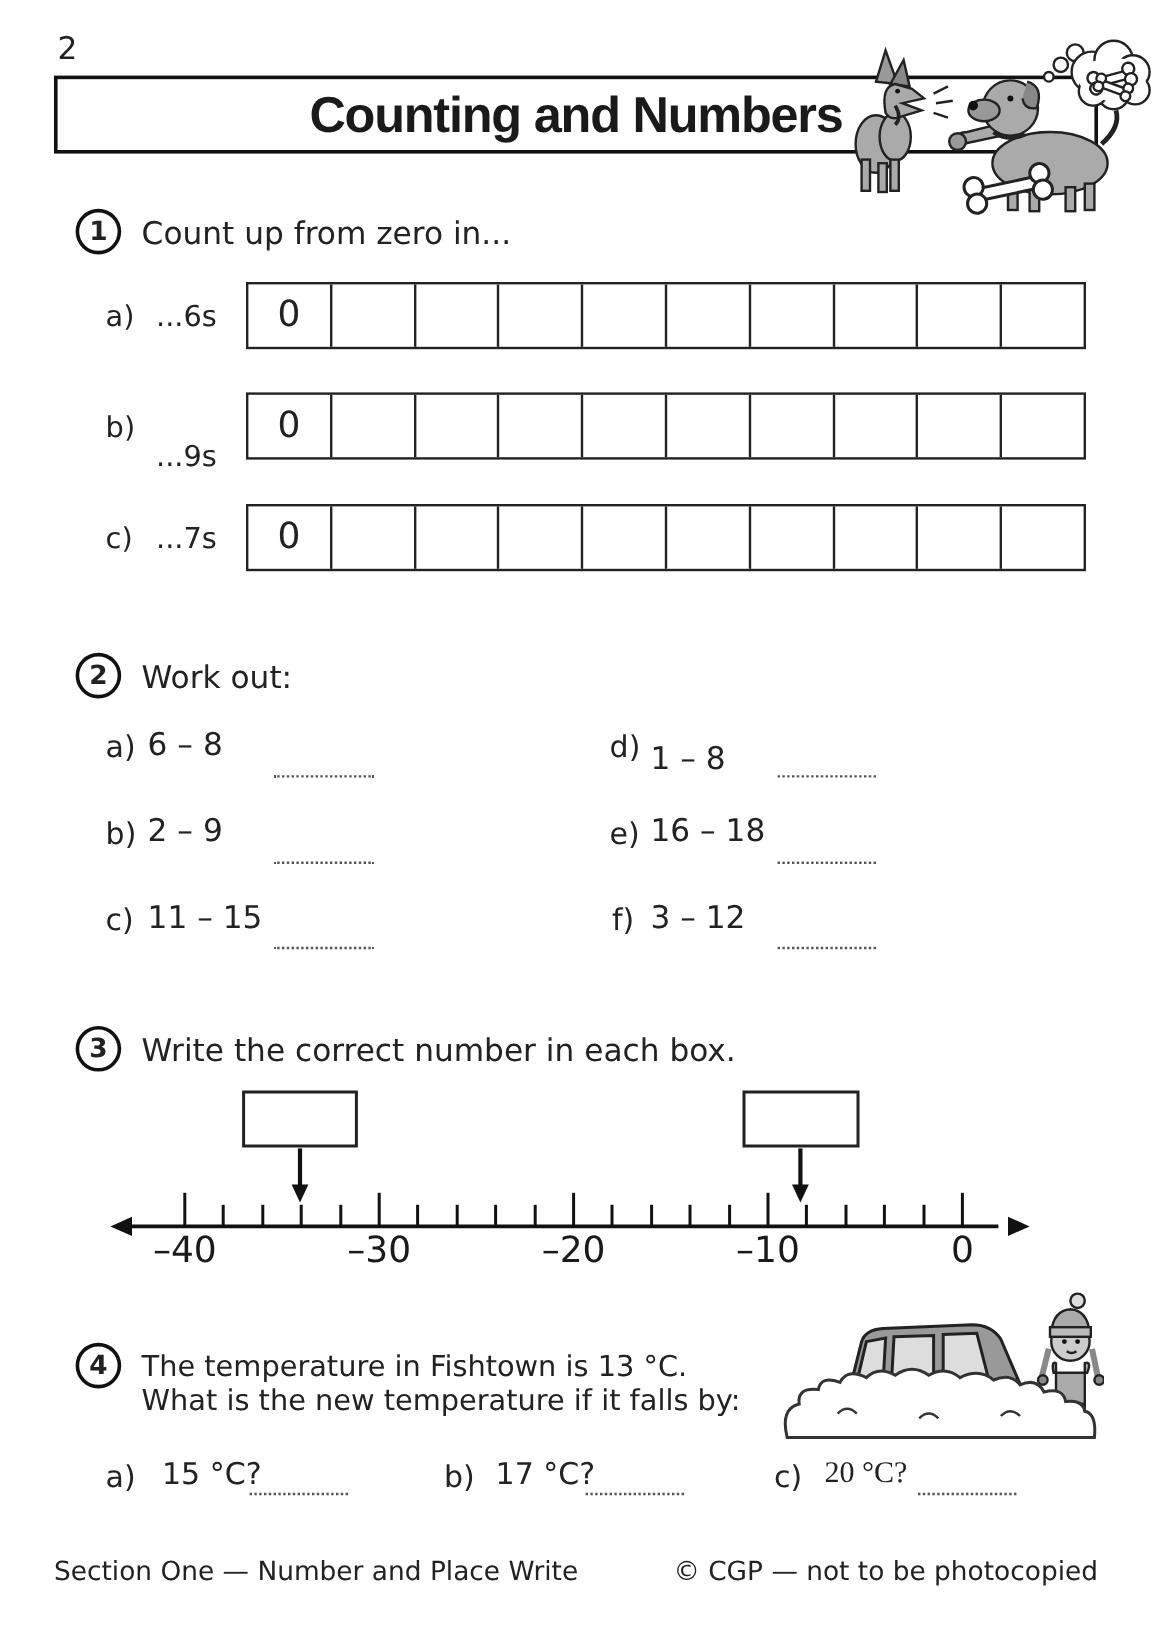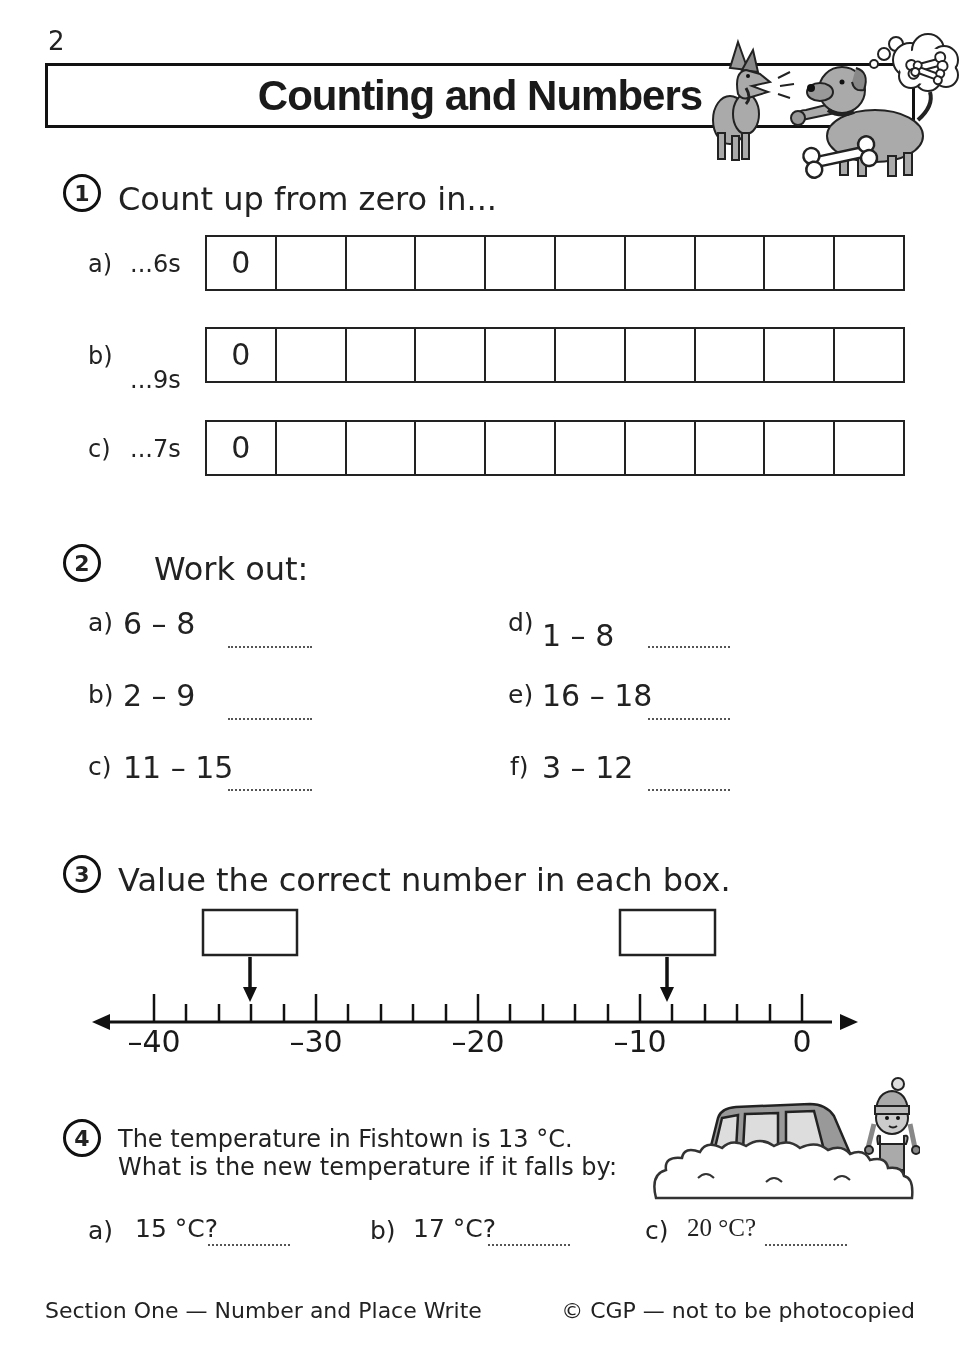--- a/index.html
+++ b/index.html
@@ -6,30 +6,30 @@
   html,body { background:#ffffff; }
   body { width:961px; height:1360px; position:relative; font-family:"DejaVu Sans", sans-serif; color:#222; }
   .abs { position:absolute; }
 
   .page-number { left:48px; top:26px; font-size:26px; }
 
   .title-banner { left:45px; top:63px; width:870px; height:65px; border:3px solid #111; background:#fff; }
   .title { width:100%; text-align:center; line-height:59px; font-size:42px; font-weight:bold; letter-spacing:-1px; color:#1a1a1a; font-family:"Liberation Sans", sans-serif; }
 
   .qcircle { width:38px; height:38px; border:3px solid #111; border-radius:50%; text-align:center; line-height:33px; font-size:22px; font-weight:bold; background:#fff; }
-  .prompt { font-size:32px; }
+  .prompt { font-size:26px; }
 
   .row-letter { font-size:24px; }
   .row-step { font-size:24px; }
   .count-grid { width:700px; height:56px; border:2.5px solid #222; display:flex; background:#fff; }
   .count-grid .cell { flex:1; border-left:2px solid #222; }
   .count-grid .cell:first-child { border-left:none; font-size:30px; text-align:center; line-height:52px; }
 
   .expr-letter { font-size:25px; }
-  .expr { font-size:30px; }
+  .expr { font-size:26px; }
   .dotline { height:20px; border-bottom:2.5px dotted #555; }
 
   .q4line { font-size:24px; line-height:28px; }
   .q4item-letter { font-size:25px; }
   .q4item-label { font-size:25px; }
 
   .footer-left { left:45px; top:1298px; font-size:22px; }
   .footer-right { right:46px; top:1298px; font-size:22px; }
 
   svg text { font-family:"DejaVu Sans", sans-serif; }
@@ -154,21 +154,21 @@
   <div class="cell"></div>
     <div class="cell"></div>
   <div class="cell"></div>
     <div class="cell"></div>
   <div class="cell"></div>
     <div class="cell"></div>
   <div class="cell"></div>
 </div>
 
 <div class="abs qcircle" style="left:63px; top:544px;">2</div>
-<div class="abs prompt" style="left:118px; top:550px;margin-left:36px;">Work out:</div>
+<div class="abs prompt" style="left:118px; top:550px;">Work out:</div>
 
 <div class="abs expr-letter" style="left:88px; top:608px;">a)</div>
 <div class="abs expr" style="left:123px; top:606px;">6 – 8</div>
 <div class="abs dotline" style="left:228px; top:628px; width:84px;"></div>
 
 <div class="abs expr-letter" style="left:88px; top:680px;">b)</div>
 <div class="abs expr" style="left:123px; top:678px;">2 – 9</div>
 <div class="abs dotline" style="left:228px; top:700px; width:84px;"></div>
 
 <div class="abs expr-letter" style="left:88px; top:752px;">c)</div>
@@ -181,21 +181,21 @@
 
 <div class="abs expr-letter" style="left:508px; top:680px;">e)</div>
 <div class="abs expr" style="left:542px; top:678px;">16 – 18</div>
 <div class="abs dotline" style="left:648px; top:700px; width:82px;"></div>
 
 <div class="abs expr-letter" style="left:510px; top:752px;">f)</div>
 <div class="abs expr" style="left:542px; top:750px;">3 – 12</div>
 <div class="abs dotline" style="left:648px; top:771px; width:82px;"></div>
 
 <div class="abs qcircle" style="left:63px; top:855px;">3</div>
-<div class="abs prompt" style="left:118px; top:861px;">Value the correct number in each box.</div>
+<div class="abs prompt" style="left:118px; top:861px;">Write the correct number in each box.</div>
 
 <svg class="abs" style="left:90px; top:900px; width:770px; height:160px;" viewBox="0 0 770 160">
 
   <rect x="113" y="10" width="94" height="45" fill="#fff" stroke="#222" stroke-width="2.5"></rect>
   <rect x="530" y="10" width="95" height="45" fill="#fff" stroke="#222" stroke-width="2.5"></rect>
 
   <g stroke="#111" stroke-width="3.5" fill="#111">
     <line x1="160" y1="57" x2="160" y2="88"></line>
     <polygon points="160,102 153,87 167,87" stroke="none"></polygon>
     <line x1="577" y1="57" x2="577" y2="88"></line>

